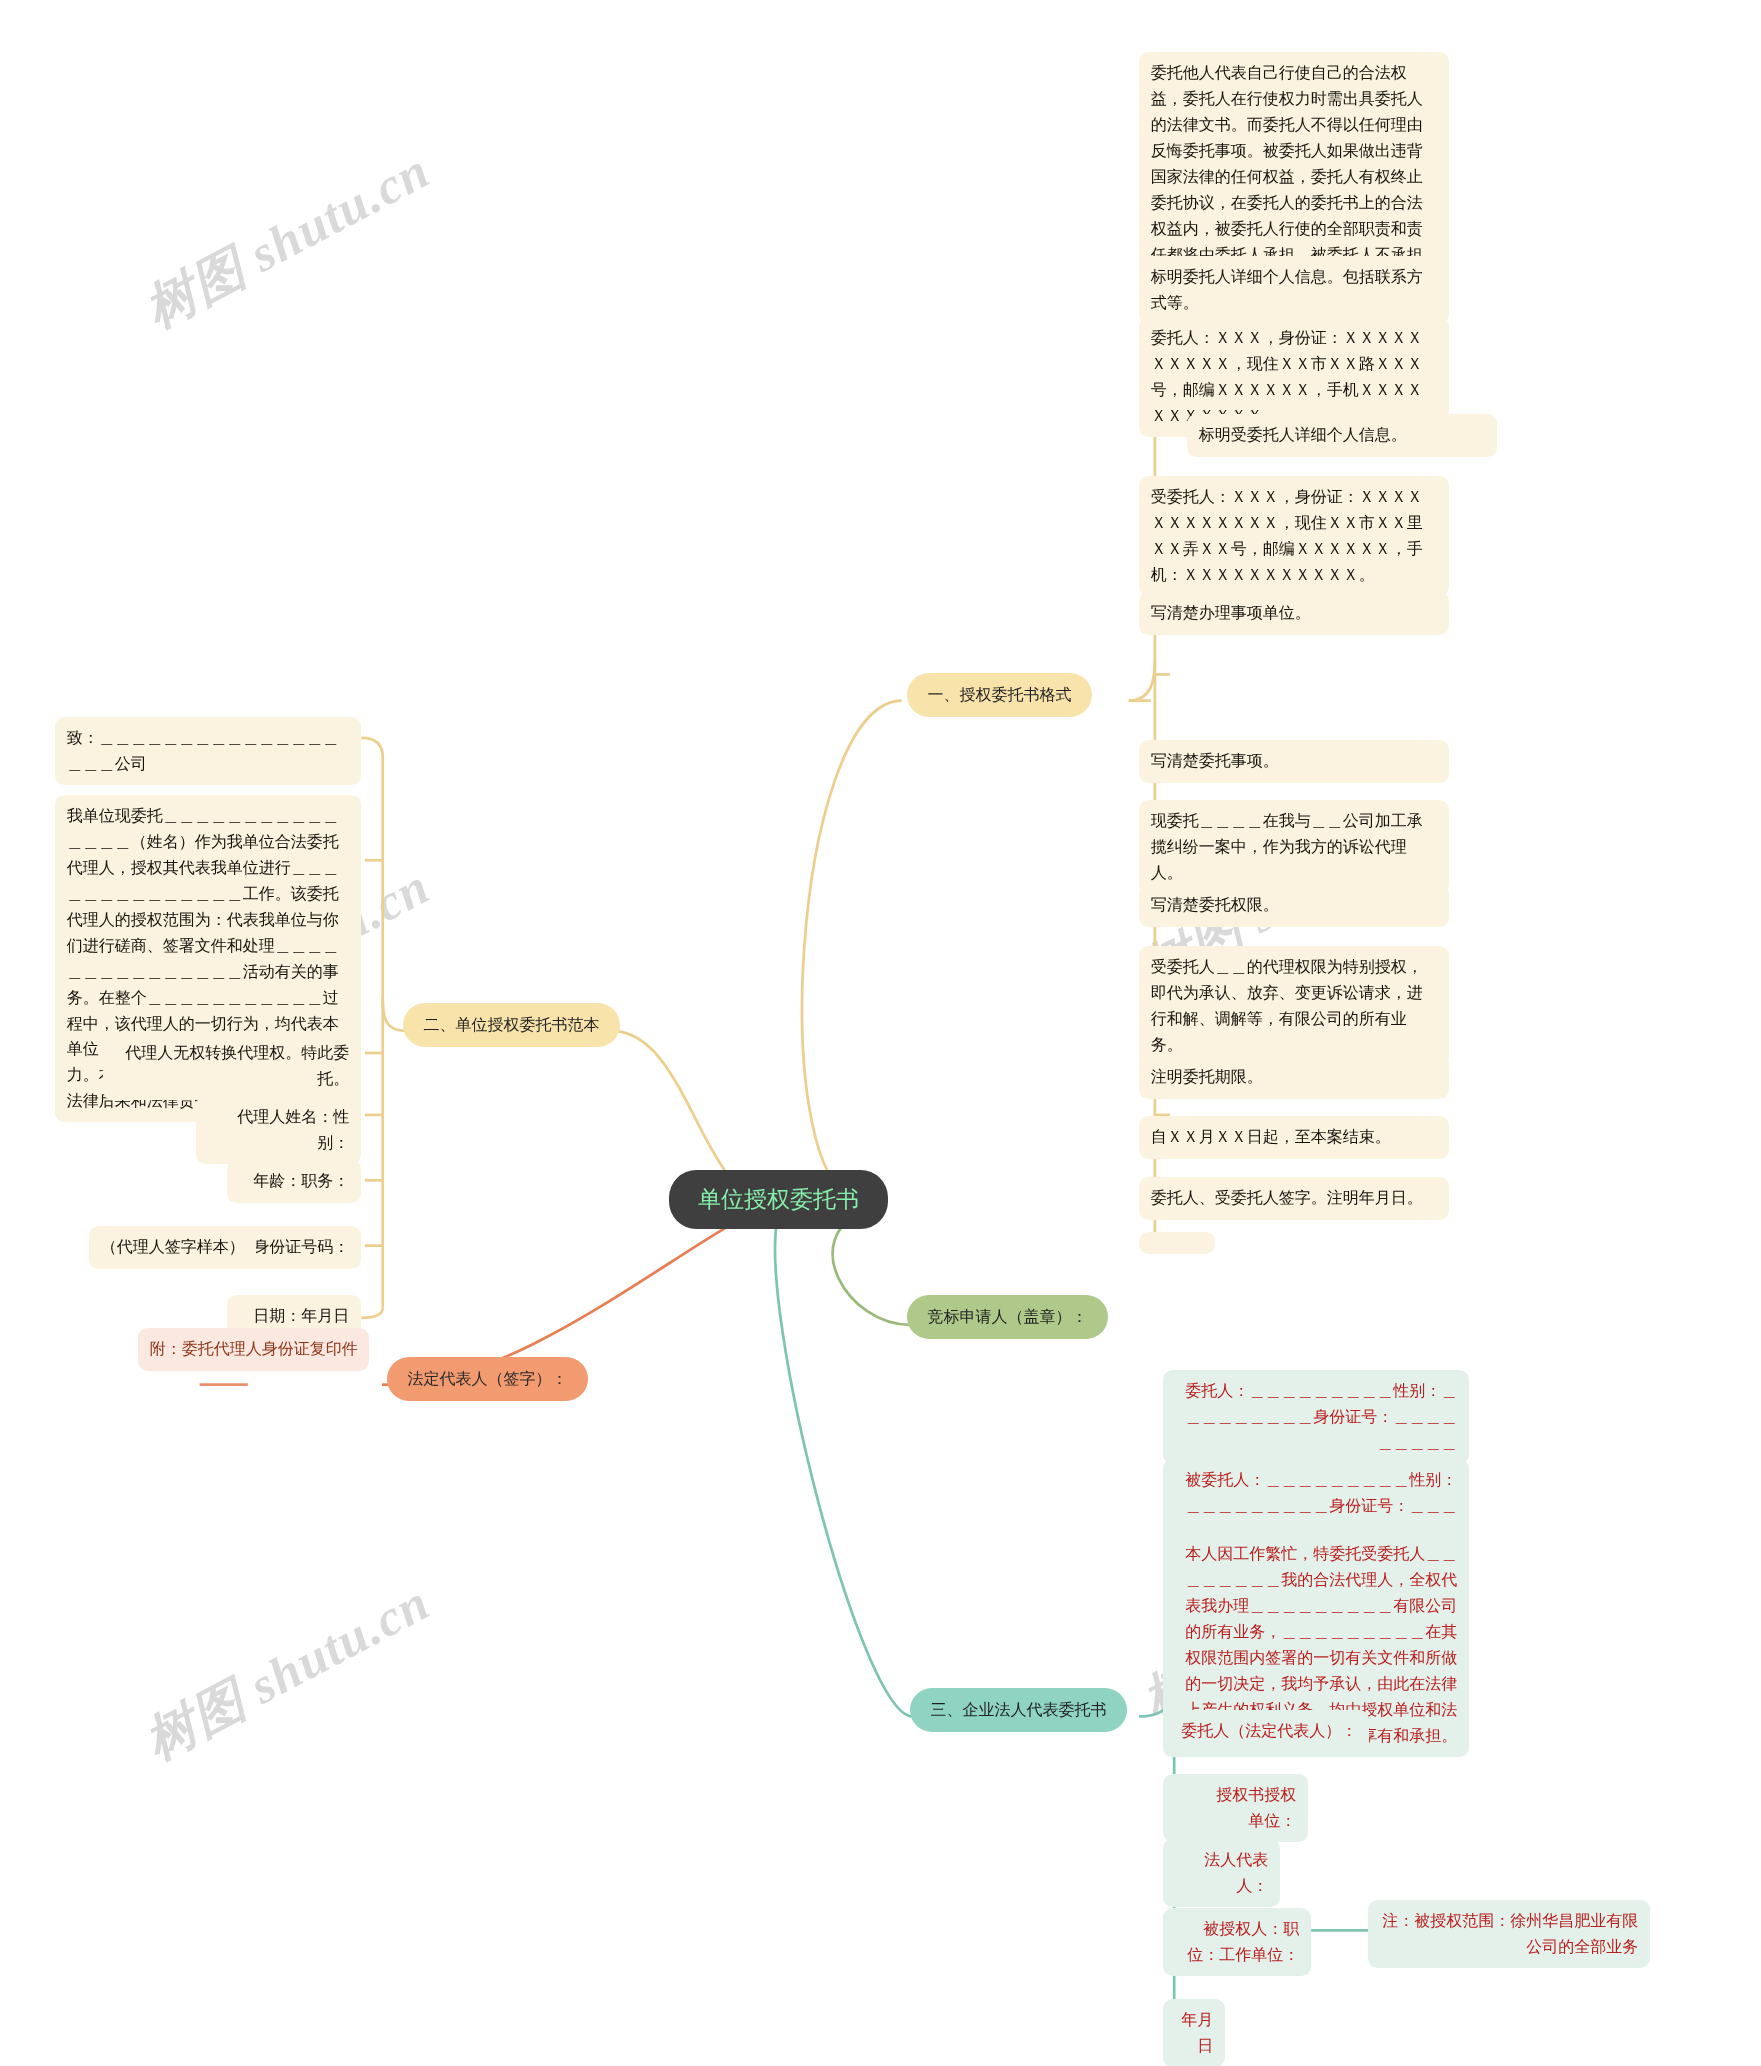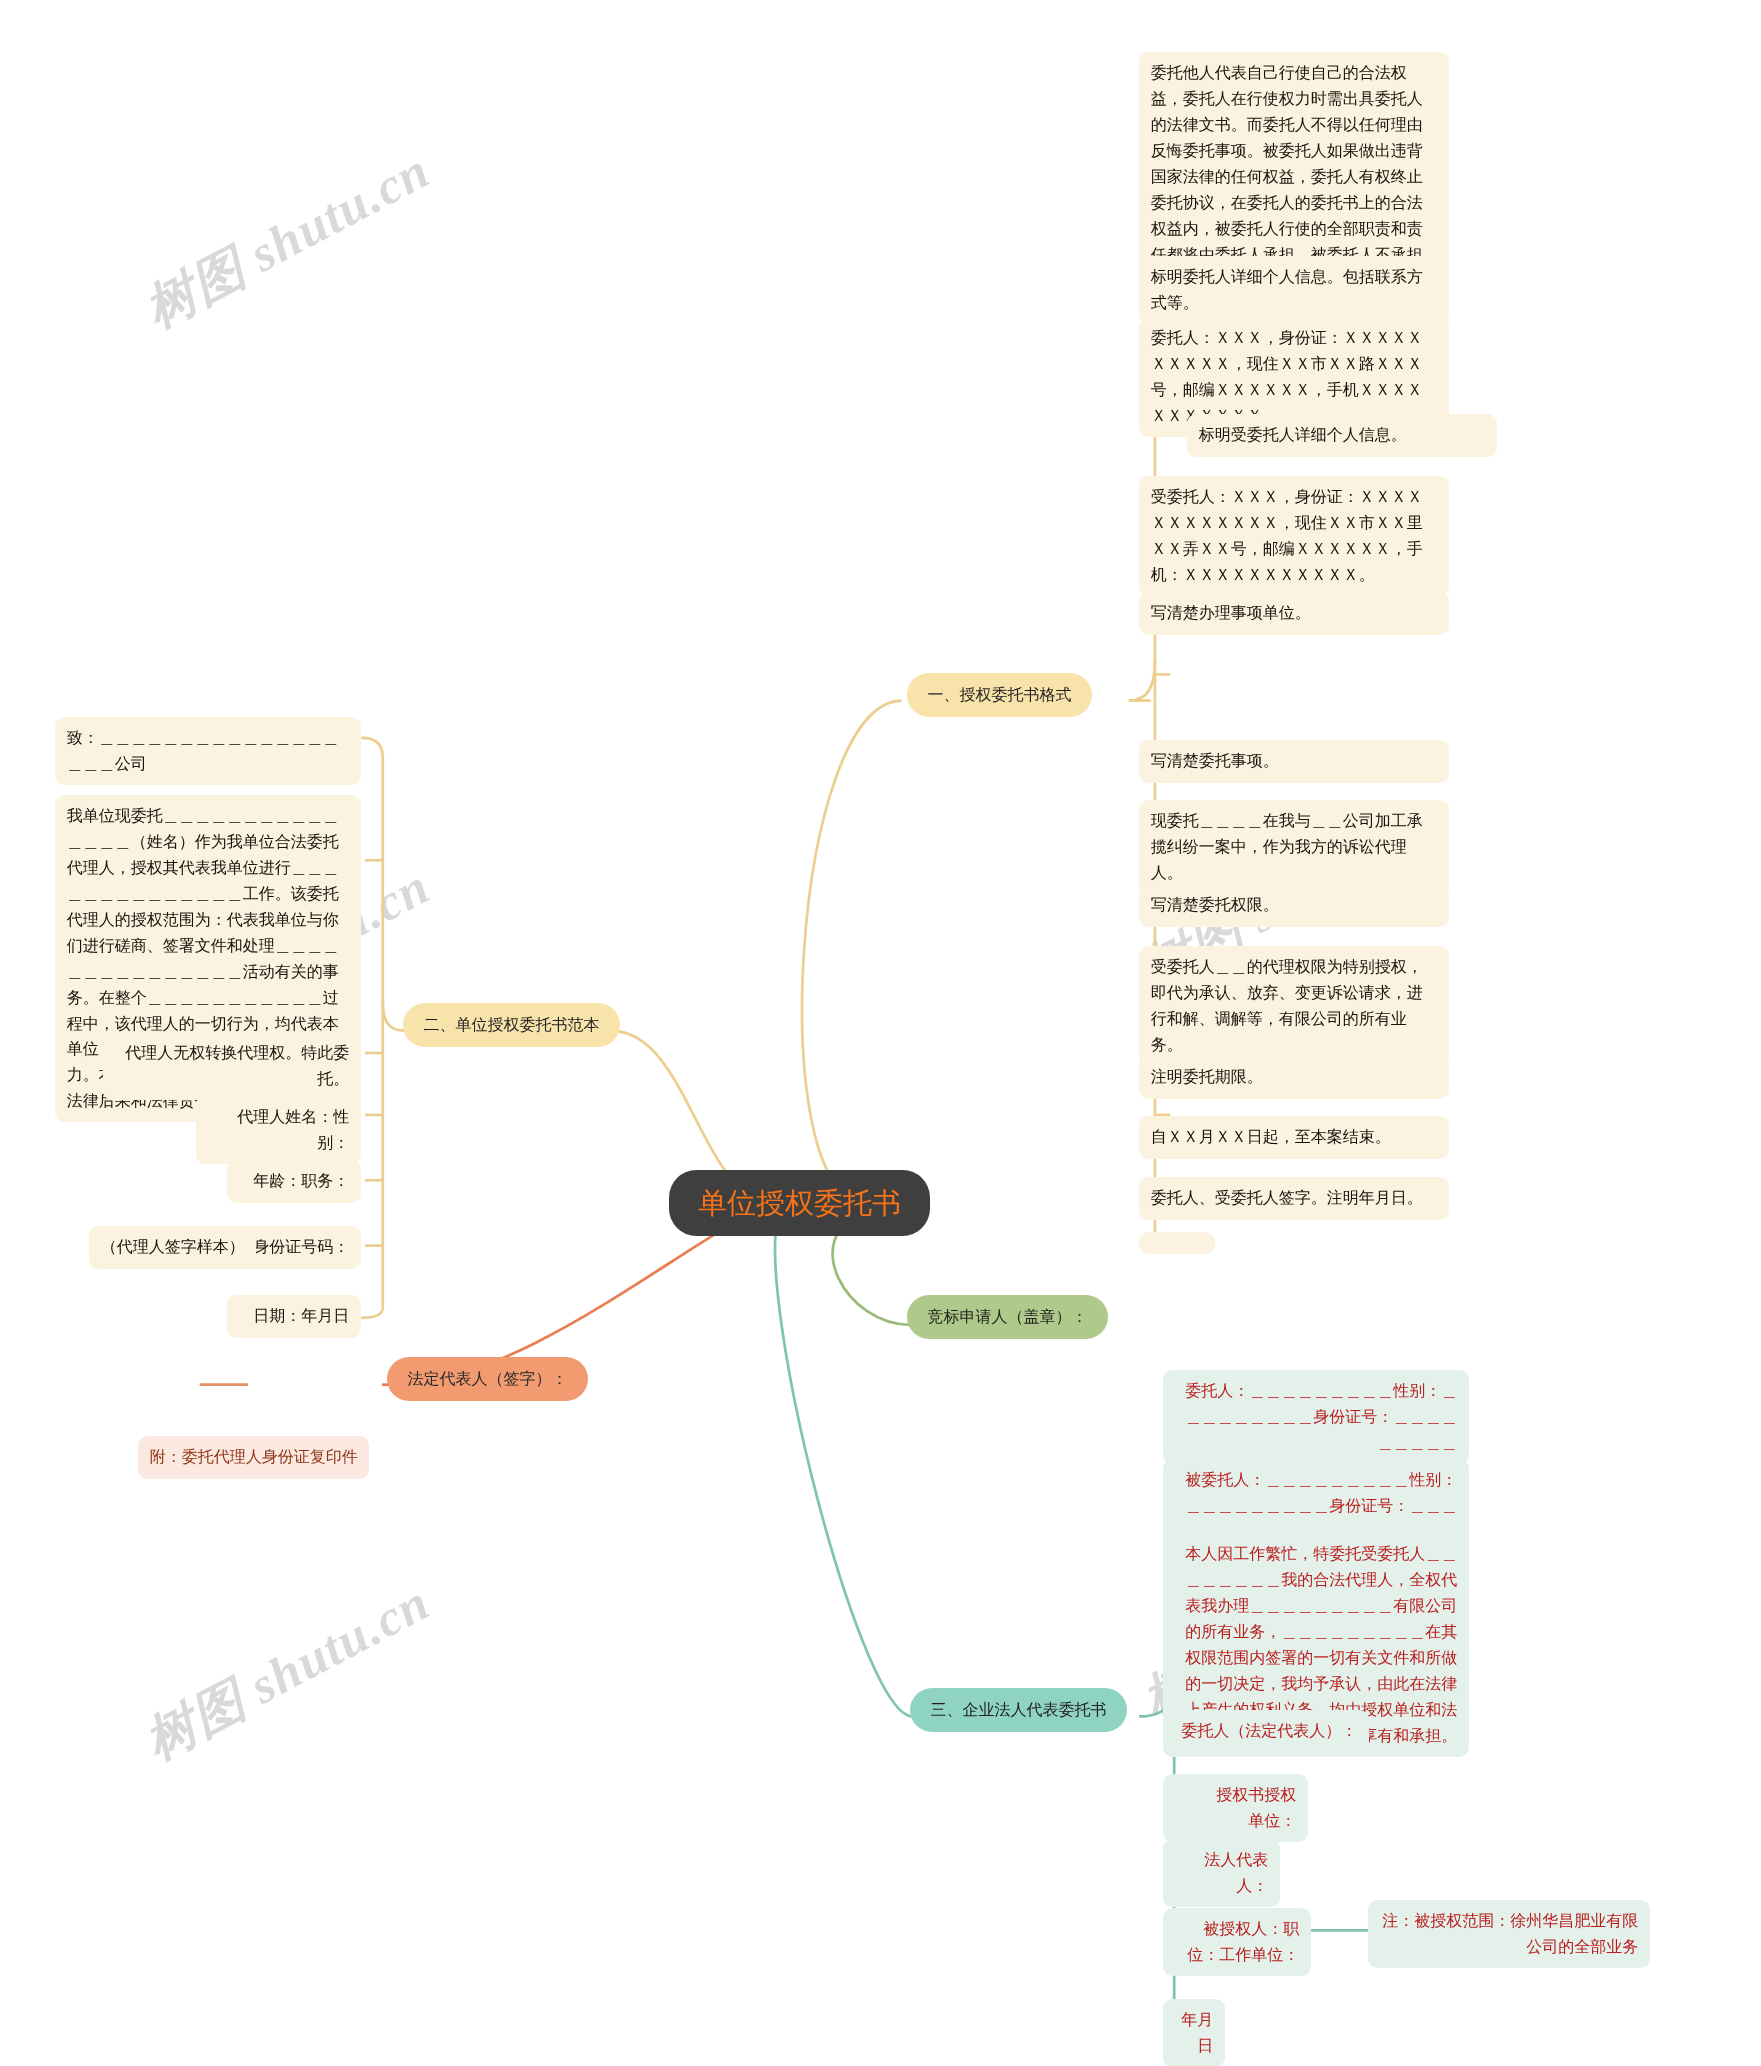--- a/index.html
+++ b/index.html
@@ -38,23 +38,23 @@
     user-select: none;
     letter-spacing: 1.4px;
   }
   .node {
     position: absolute;
     box-sizing: border-box;
   }
   
   .root {
     background: #3f3f3f;
-    color: #f97316;
+    color: #86efac;
     border-radius: 27.5px;
-    font-size: 29px;
+    font-size: 23px;
     line-height: 1.25;
     padding: 15px 29px;
     white-space: nowrap;
   }
   
   .pill {
     border-radius: 23.4px;
     font-size: 16px;
     line-height: 1.3;
     padding: 11.7px 20.6px;
@@ -178,21 +178,21 @@
   <div class="node leaf leaf-cream" style="left:55px; top:717px; width:306px;">致：＿＿＿＿＿＿＿＿＿＿＿＿＿＿＿＿＿＿公司</div>
   <div class="node leaf leaf-cream" style="left:55px; top:795px; width:306px;">我单位现委托＿＿＿＿＿＿＿＿＿＿＿＿＿＿＿（姓名）作为我单位合法委托代理人，授权其代表我单位进行＿＿＿＿＿＿＿＿＿＿＿＿＿＿工作。该委托代理人的授权范围为：代表我单位与你们进行磋商、签署文件和处理＿＿＿＿＿＿＿＿＿＿＿＿＿＿＿活动有关的事务。在整个＿＿＿＿＿＿＿＿＿＿＿过程中，该代理人的一切行为，均代表本单位，与本单位的行为具有同等法律效力。本单位将承担该代理人行为的全部法律后果和法律责任。</div>
   <div class="node leaf leaf-cream leaf-end" style="left:103px; top:1032px; width:258px;">代理人无权转换代理权。特此委托。</div>
   <div class="node leaf leaf-cream leaf-end" style="left:196px; top:1096px; width:165px;">代理人姓名：性别：</div>
   <div class="node leaf leaf-cream leaf-end" style="left:227px; top:1160px; width:134px;">年龄：职务：</div>
   <div class="node leaf leaf-cream leaf-end" style="left:227px; top:1226px; width:134px;">身份证号码：</div>
   <div class="node leaf leaf-cream leaf-end" style="left:227px; top:1295px; width:134px;">日期：年月日</div>
   <div class="node leaf leaf-cream nowrap" style="left:89px; top:1226px;">（代理人签字样本）</div>
 
   <div class="node pill pill-orange" style="left:387px; top:1357px;">法定代表人（签字）：</div>
-  <div class="node leaf leaf-peach nowrap" style="left:138px; top:1436px;font-family:Liberation Serif, serif;">附：委托代理人身份证复印件</div>
+  <div class="node leaf leaf-peach nowrap" style="left:138px; top:1328px;font-family:Liberation Serif, serif;">附：委托代理人身份证复印件</div>
 
   <div class="node pill pill-green" style="left:907px; top:1295px;">竞标申请人（盖章）：</div>
 
   <div class="node pill pill-teal" style="left:910px; top:1688px;">三、企业法人代表委托书</div>
 
   <div class="node leaf leaf-mint" style="left:1163px; top:1370px; width:306px;">委托人：＿＿＿＿＿＿＿＿＿性别：＿＿＿＿＿＿＿＿＿身份证号：＿＿＿＿＿＿＿＿＿</div>
   <div class="node leaf leaf-mint" style="left:1163px; top:1459px; width:306px;">被委托人：＿＿＿＿＿＿＿＿＿性别：＿＿＿＿＿＿＿＿＿身份证号：＿＿＿＿＿＿＿＿＿</div>
   <div class="node leaf leaf-mint" style="left:1163px; top:1533px; width:306px;">本人因工作繁忙，特委托受委托人＿＿＿＿＿＿＿＿我的合法代理人，全权代表我办理＿＿＿＿＿＿＿＿＿有限公司的所有业务，＿＿＿＿＿＿＿＿＿在其权限范围内签署的一切有关文件和所做的一切决定，我均予承认，由此在法律上产生的权利义务，均由授权单位和法定代表人享有和承担。</div>
   <div class="node leaf leaf-mint" style="left:1163px; top:1710px; width:206px;">委托人（法定代表人）：</div>
   <div class="node leaf leaf-mint" style="left:1163px; top:1774px; width:145px;padding-left:44px;">授权书授权单位：</div>

